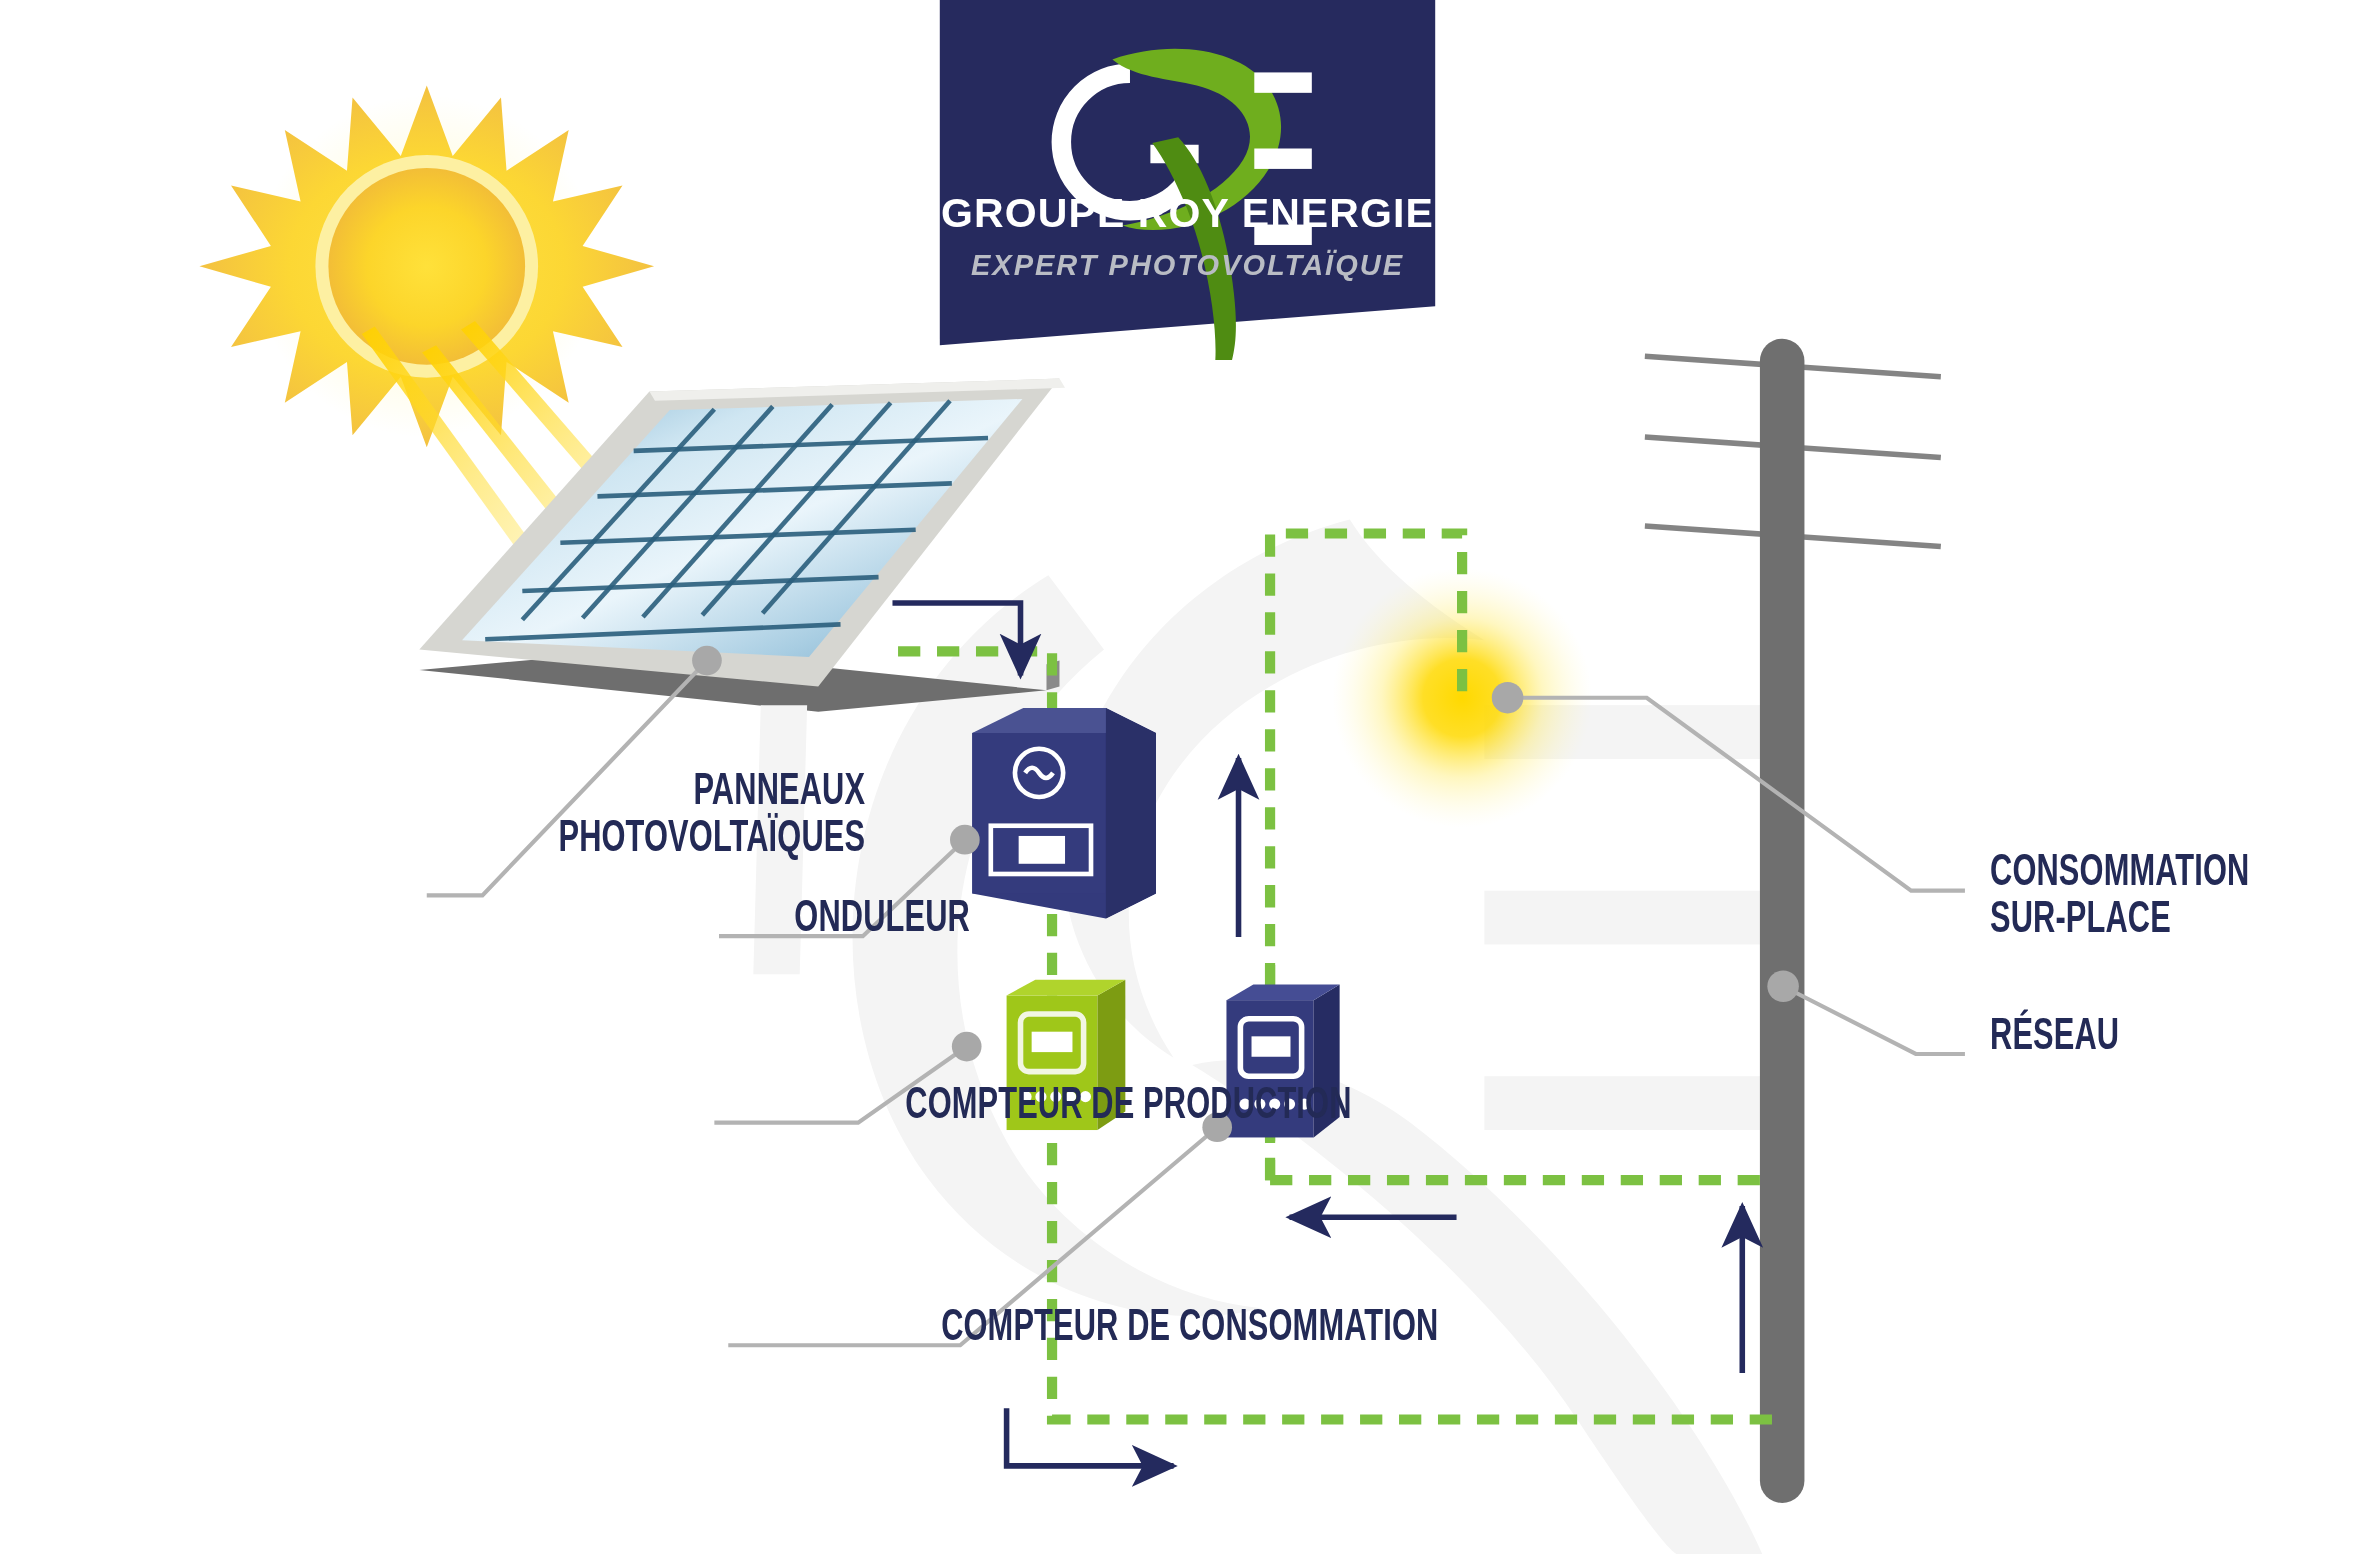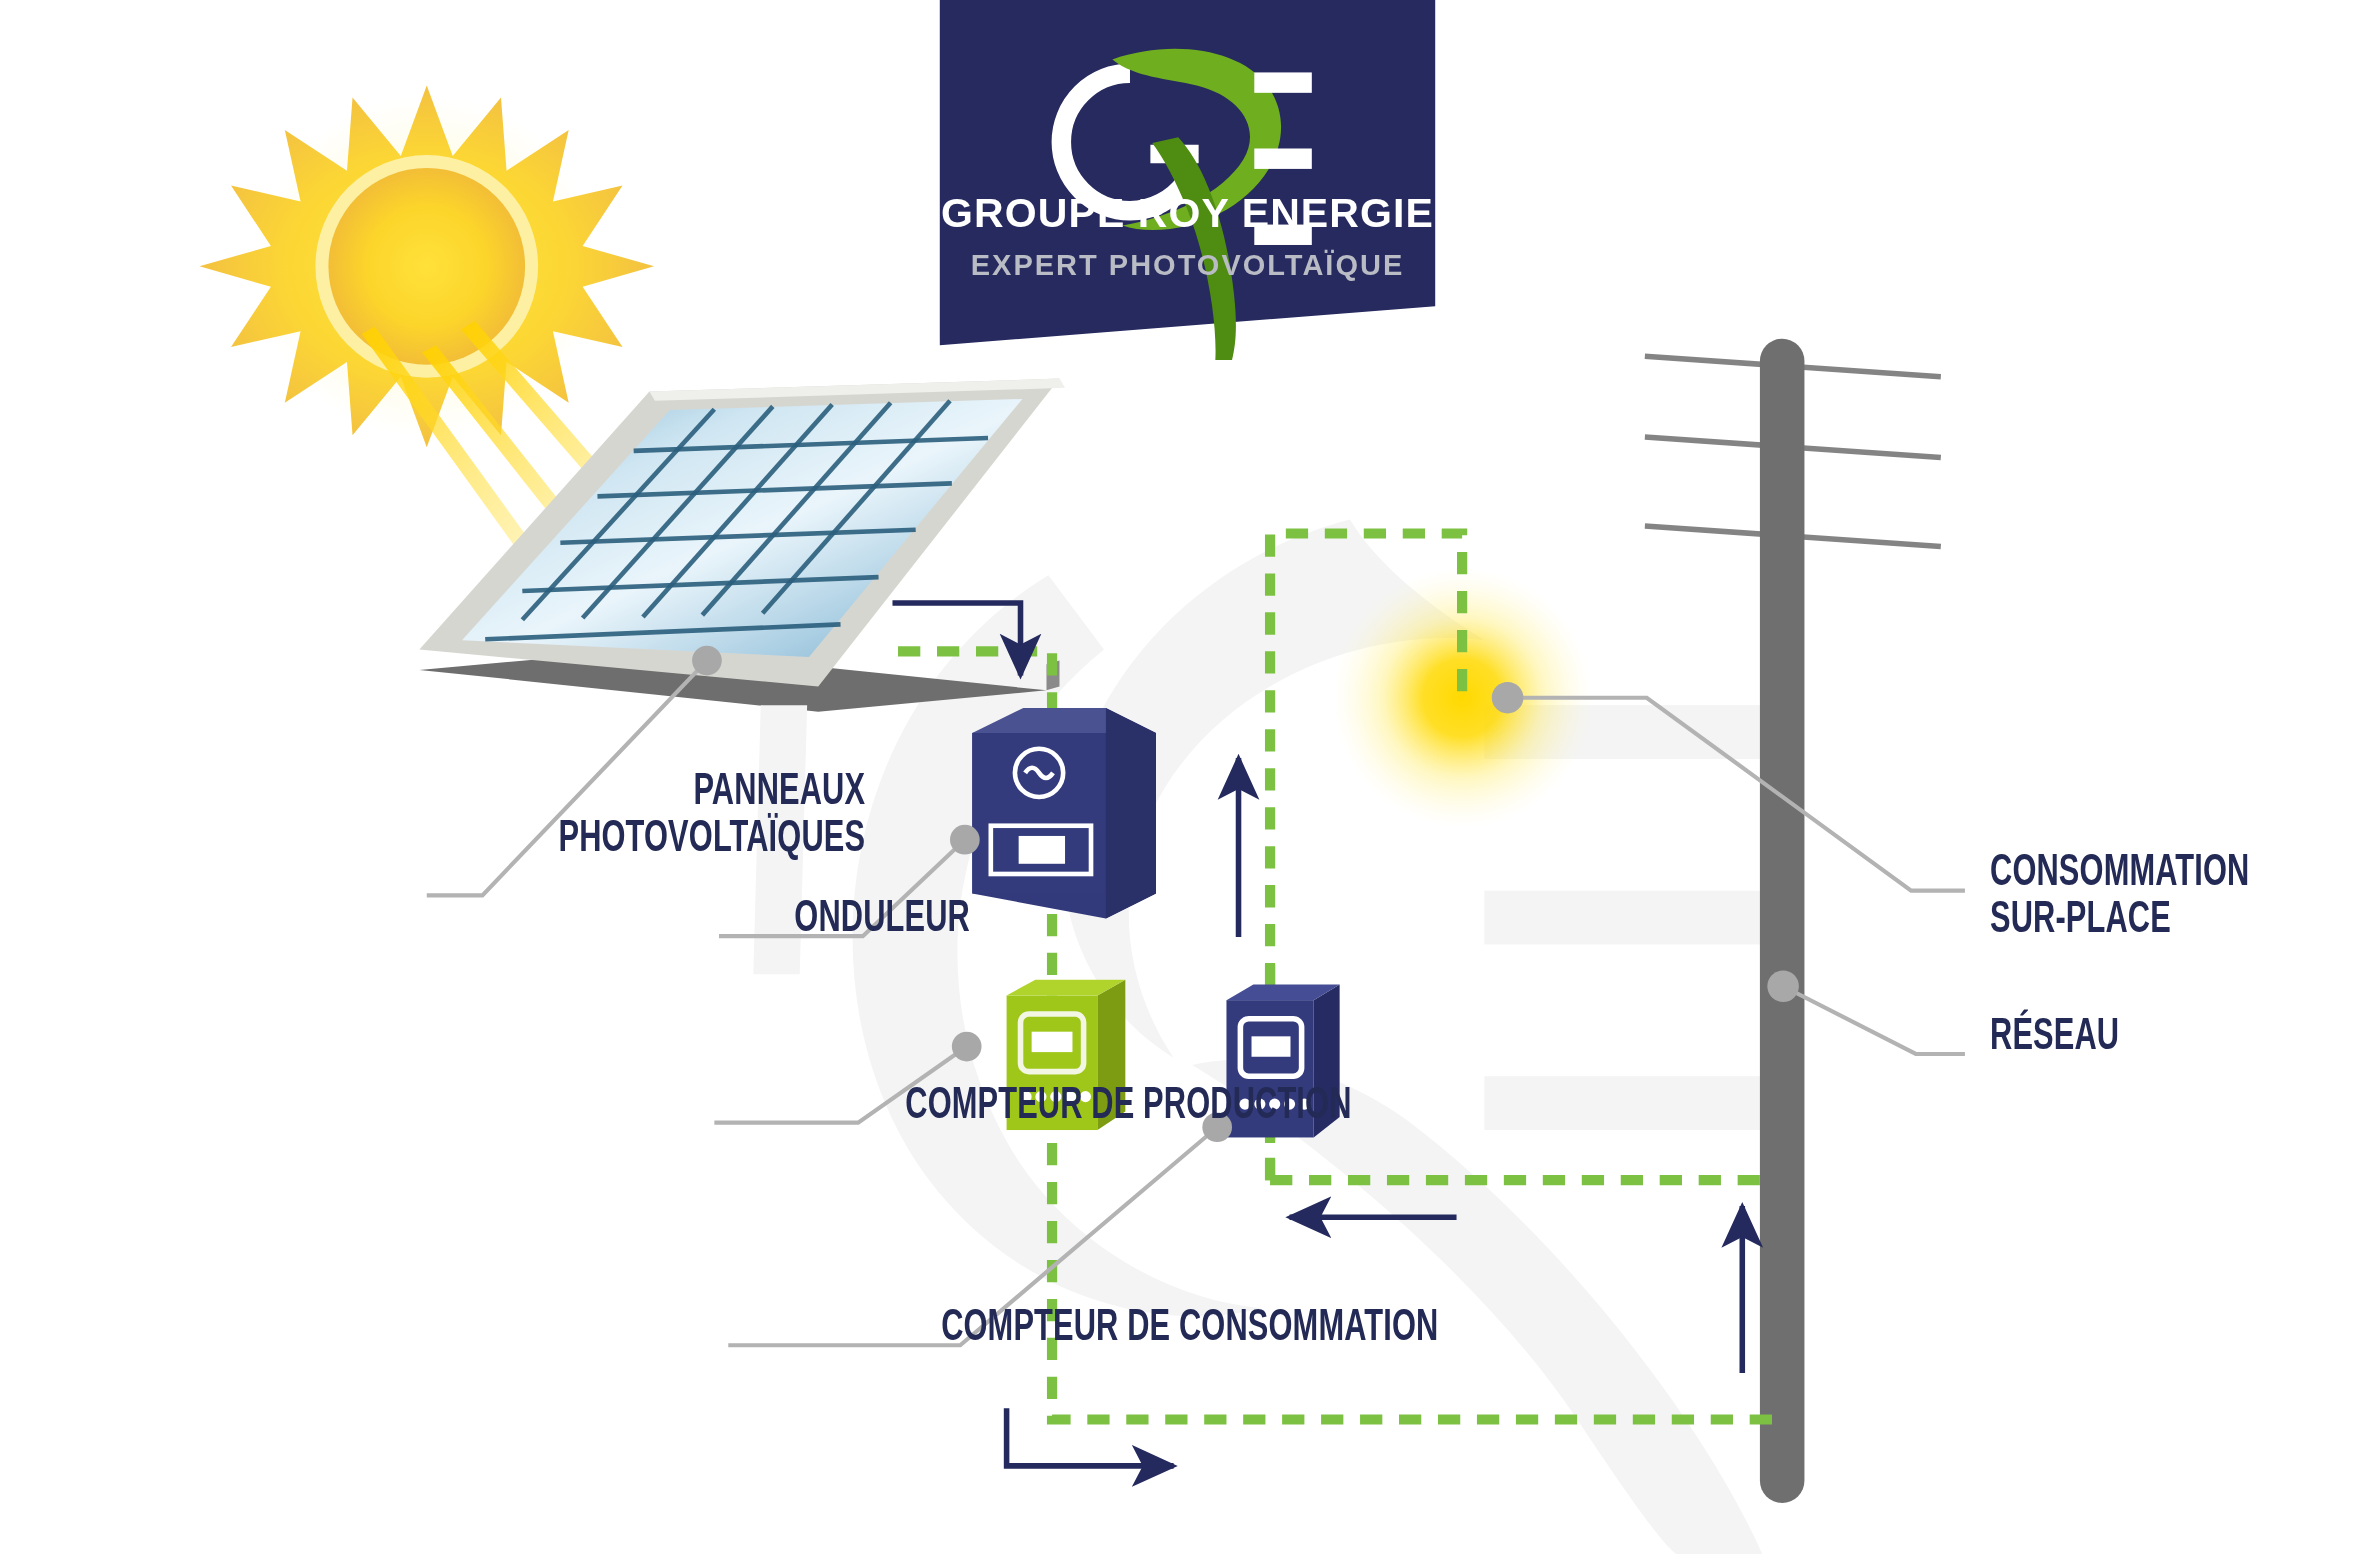--- a/index.html
+++ b/index.html
@@ -222,21 +222,21 @@
       <g fill="#ffffff">
         <rect x="1352" y="78" width="62" height="22"></rect>
         <rect x="1352" y="160" width="62" height="22"></rect>
         <rect x="1352" y="242" width="62" height="22"></rect>
       </g>
     </g>
   </g>
 </svg>
 
 <div class="logo-txt" style="left:940px;top:190px;width:495px;text-align:center;font-size:41px;letter-spacing:1.1px;">GROUPE ROY ENERGIE</div>
-<div class="logo-txt logo-sub" style="left:940px;top:249px;width:495px;text-align:center;font-size:29px;letter-spacing:2px;">EXPERT PHOTOVOLTAÏQUE</div>
+<div class="logo-txt logo-sub" style="left:940px;top:249px;width:495px;text-align:center;font-size:29px;letter-spacing:2px;font-style:italic;">EXPERT PHOTOVOLTAÏQUE</div>
 
 <div class="lbl l" style="left:427px;top:766px;font-size:44px;text-align:right;">
   <div style="text-align:right;">PANNEAUX</div>
   <div style="text-align:right;">PHOTOVOLTAÏQUES</div>
 </div>
 
 <div class="lbl l" style="left:719px;top:893px;font-size:44px;text-align:right;">
   <div style="text-align:right;">ONDULEUR</div>
 </div>
 

